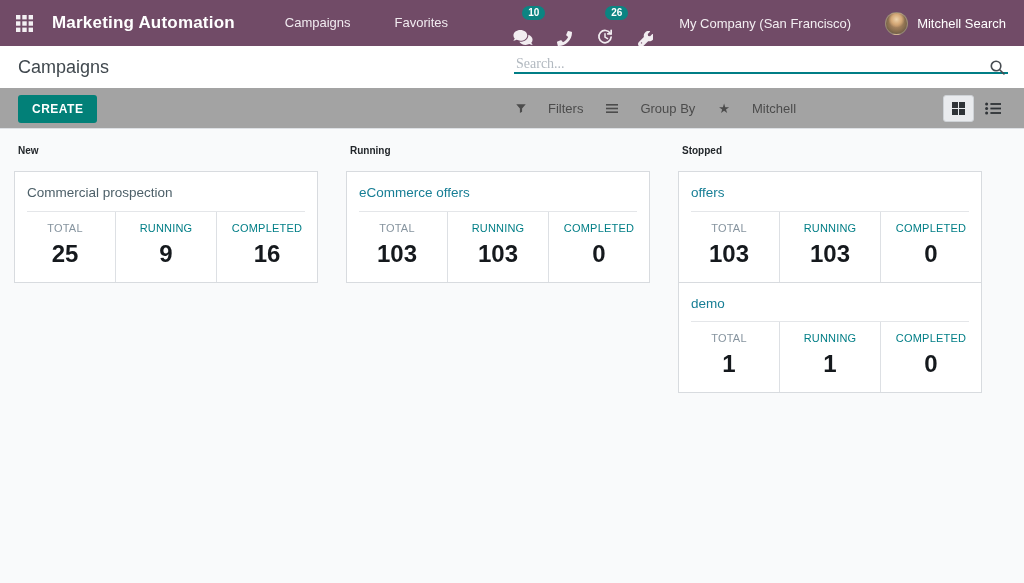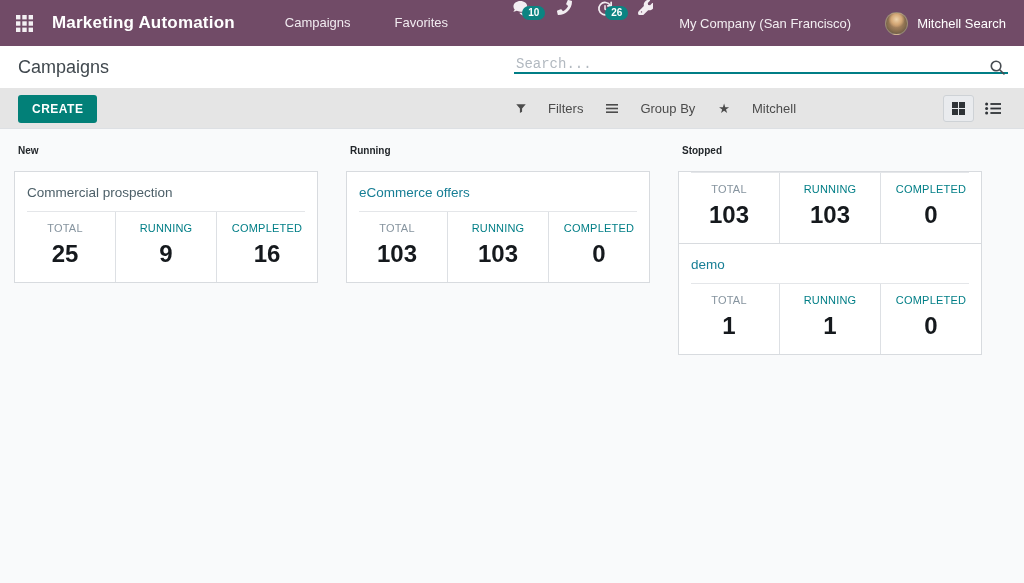--- a/index.html
+++ b/index.html
@@ -15,21 +15,21 @@
     width:1024px;height:583px;overflow:hidden;position:relative;
     font-family:"Liberation Sans",sans-serif;background:#fff;
     -webkit-font-smoothing:antialiased;
   }
   
   .topbar{height:46px;background:var(--topbar-bg);display:flex;align-items:center;color:#fff;}
   .apps-btn{width:48px;height:46px;display:flex;align-items:center;justify-content:center;cursor:pointer;background:none;border:none;}
   .brand{font-size:17px;font-weight:700;margin:0 28px 0 4px;letter-spacing:.2px;white-space:nowrap;cursor:pointer;}
   .nav-item{font-size:13px;line-height:46px;padding:0 22px;color:#f1ebf0;cursor:pointer;white-space:nowrap;}
   .topbar-right{margin-left:auto;display:flex;align-items:center;height:100%;}
-  .systray-item{position:relative;height:100%;display:flex;align-items:flex-start;padding:0 12px;cursor:pointer;}
+  .systray-item{position:relative;height:100%;display:flex;align-items:flex-end;padding:0 12px;cursor:pointer;}
   .badge-pill{
     position:absolute;top:6px;left:21px;background:var(--badge-teal);color:#fff;
     font-size:10px;font-weight:700;border-radius:9px;padding:2px 6px;line-height:1;
   }
   .company{font-size:13px;margin:0 34px 0 14px;color:#f3eef2;cursor:pointer;white-space:nowrap;text-align:center;}
   .user-menu{display:flex;align-items:center;gap:9px;margin-right:18px;cursor:pointer;}
   .avatar{
     width:23px;height:23px;border-radius:50%;flex:none;
     background:
       radial-gradient(circle at 50% 30%, #eed3ab 0%, #d4a877 28%, rgba(0,0,0,0) 46%),
@@ -38,27 +38,27 @@
   }
   .user-name{font-size:13px;color:#fff;white-space:nowrap;}
 
   
   .cp-row1{height:42px;background:#fff;position:relative;display:flex;align-items:center;}
   .breadcrumb{font-size:18px;font-weight:400;color:#40484e;margin-left:18px;}
   .search-wrap{position:absolute;left:514px;right:16px;top:5px;}
   .search-input{
     width:100%;border:none;border-bottom:2px solid var(--accent-teal);
     font-size:14px;padding:5px 26px 0 2px;outline:none;background:transparent;color:#333;
-    font-family:Liberation Mono, monospace;
+    font-family:Liberation Serif, serif;
   }
   .search-input::placeholder{color:#b2b9c0;}
   .search-icon{position:absolute;right:2px;top:8px;cursor:pointer;display:flex;}
 
   
-  .cp-row2{height:41px;background:#e5e5e5;border-bottom:1px solid #dde0e4;position:relative;}
+  .cp-row2{height:41px;background:#a3a3a3;border-bottom:1px solid #dde0e4;position:relative;}
   .create-btn{
     position:absolute;left:18px;top:7px;background:var(--button-teal);color:#fff;border:none;
     font-size:12px;font-weight:700;letter-spacing:.5px;padding:7px 14px;border-radius:3px;cursor:pointer;
     font-family:"Liberation Sans",sans-serif;
   }
   .cp-controls{position:absolute;left:516px;top:0;height:100%;display:flex;align-items:center;gap:23px;}
   .ctrl{display:flex;align-items:center;gap:22px;font-size:13px;color:#4c4c4c;cursor:pointer;white-space:nowrap;}
   .star-glyph{font-size:13px;color:#4c4c4c;line-height:1;}
   .gb-glyph{display:flex;}
   .view-switcher{position:absolute;right:16px;top:7px;display:flex;gap:3px;}
@@ -263,20 +263,21 @@
       </div>
     </div>
   </div>
 </div>
   </div>
 
   <div class="k-col">
     <div class="k-col-title">Stopped</div>
     <div class="k-col-cards">
   <div class="k-card">
+    <div class="k-card-title" style="color: rgb(23, 126, 149);">offers</div>
     <div class="k-card-divider"></div>
     <div class="k-stats">
       <div class="k-stat">
         <div class="k-stat-label label-total">TOTAL</div>
         <div class="k-stat-value">103</div>
       </div>
       <div class="k-stat">
         <div class="k-stat-label label-teal">RUNNING</div>
         <div class="k-stat-value">103</div>
       </div>

